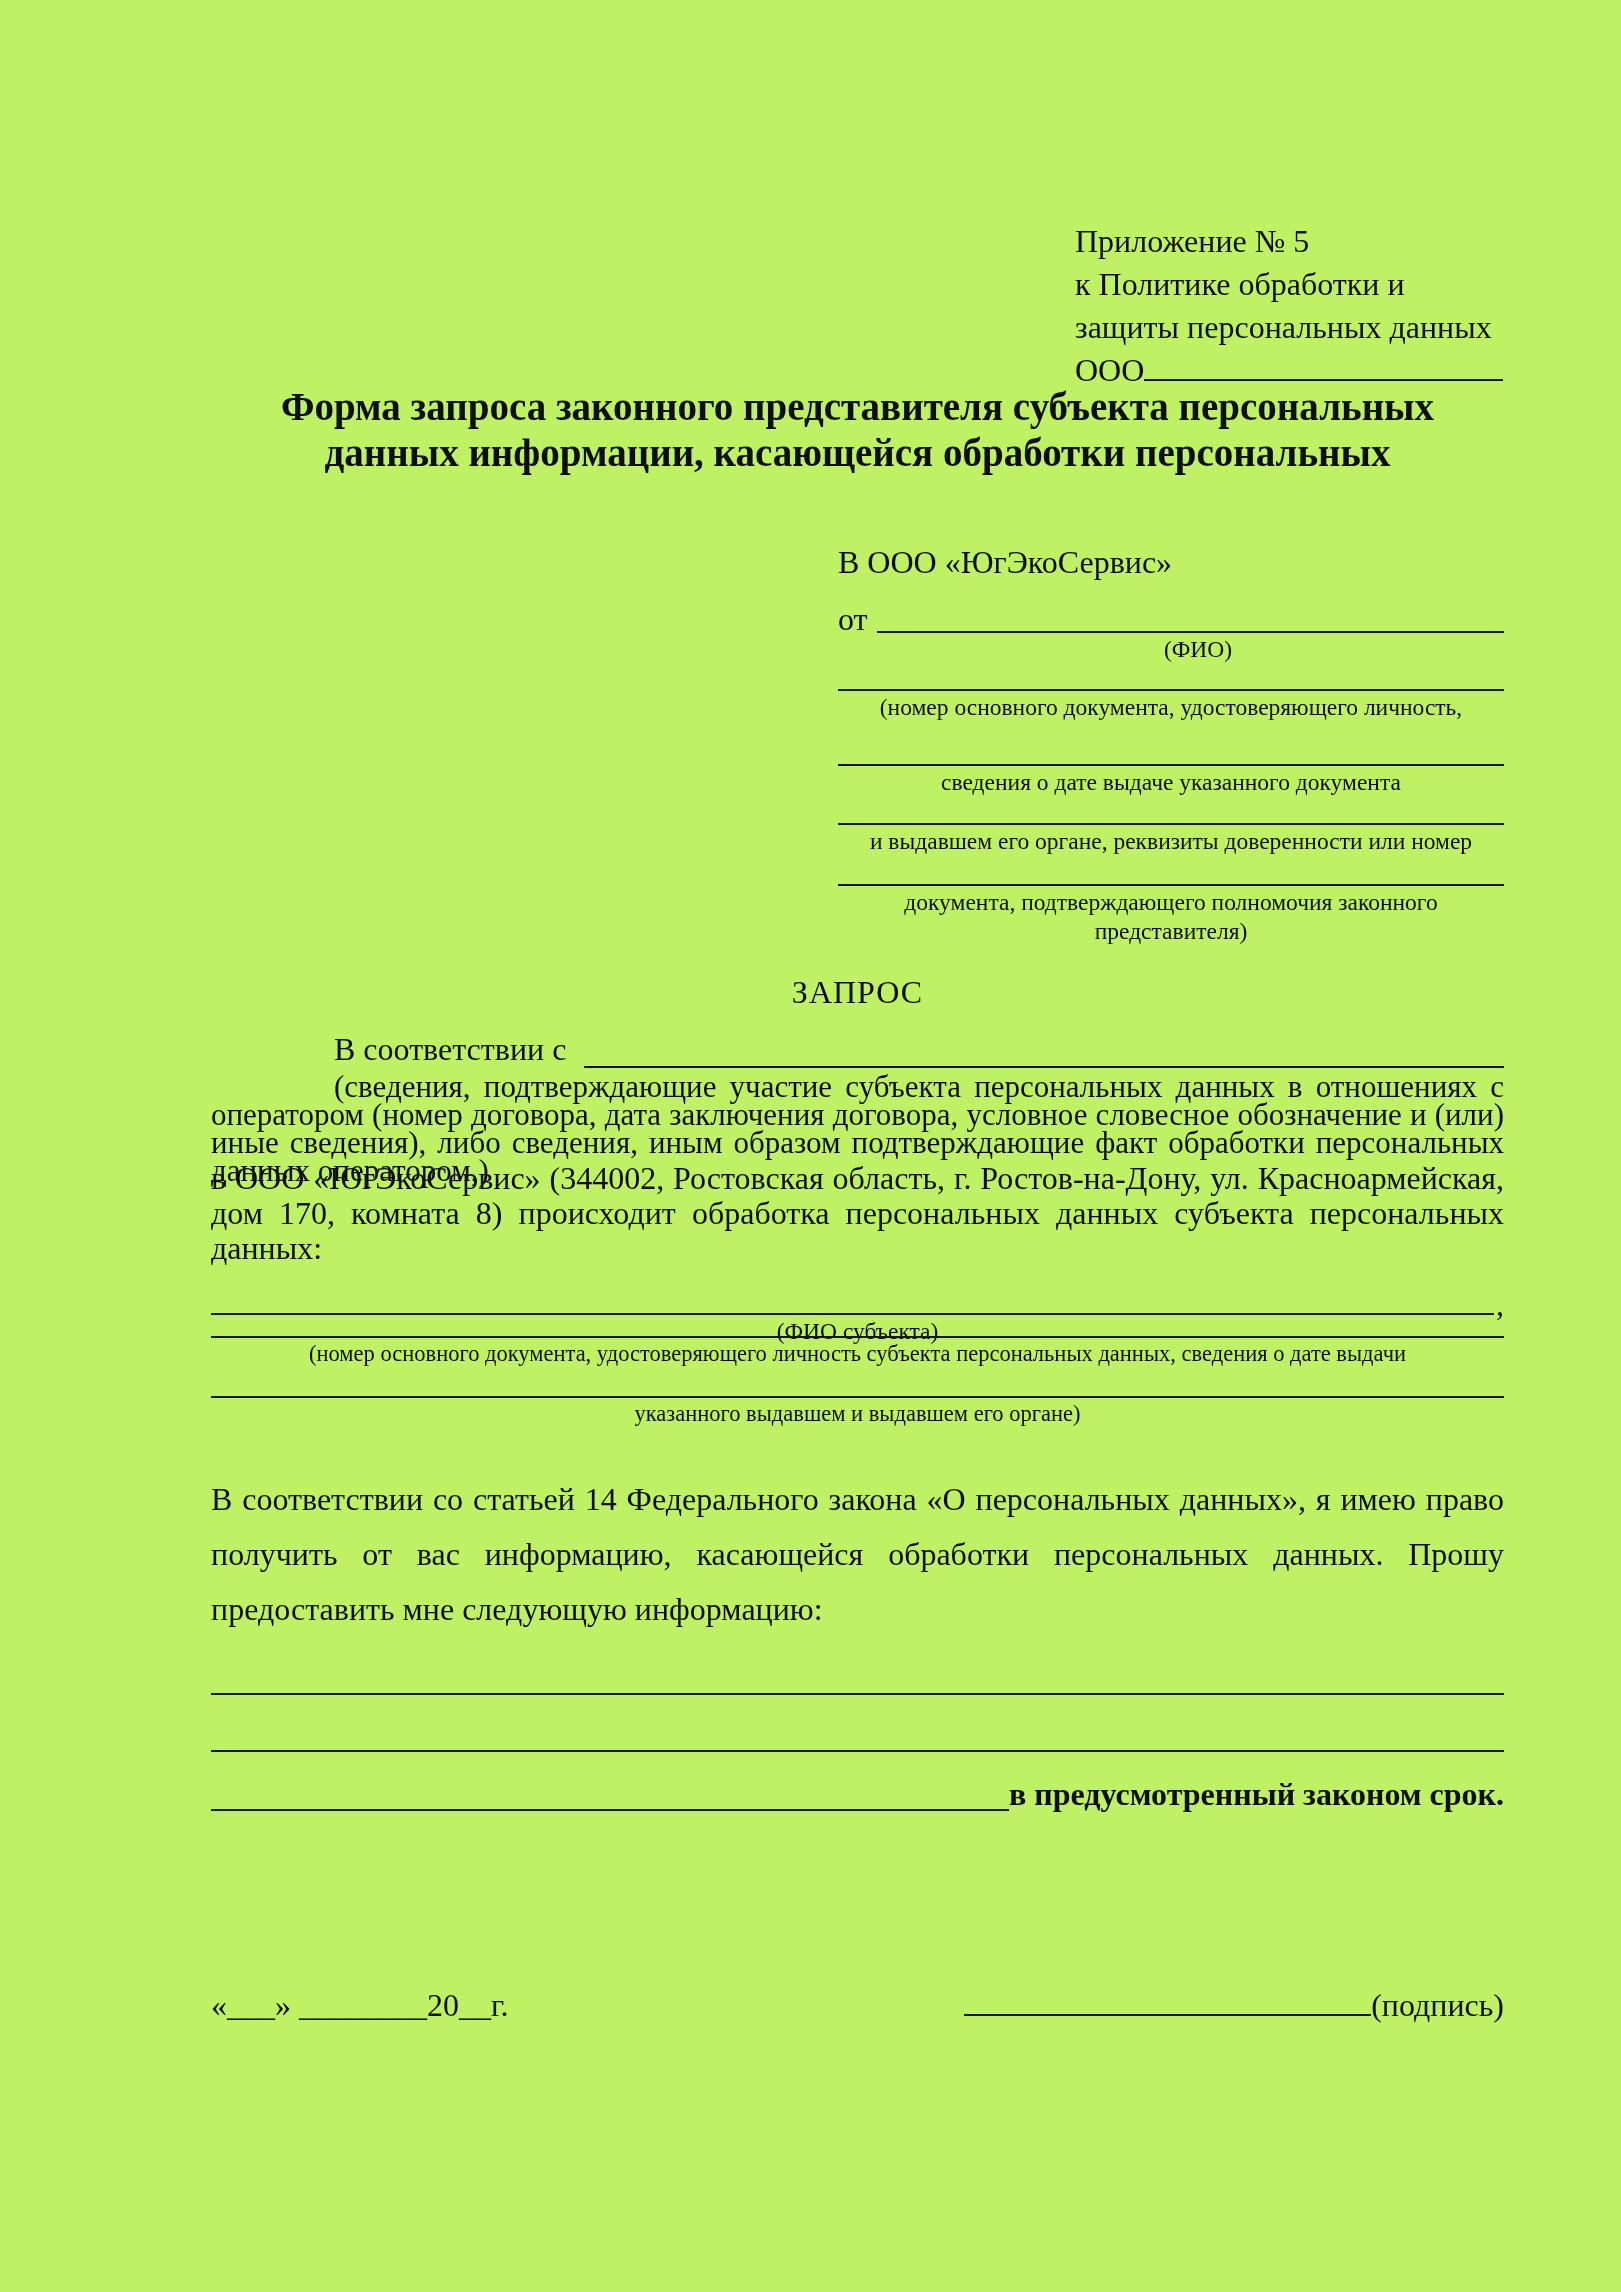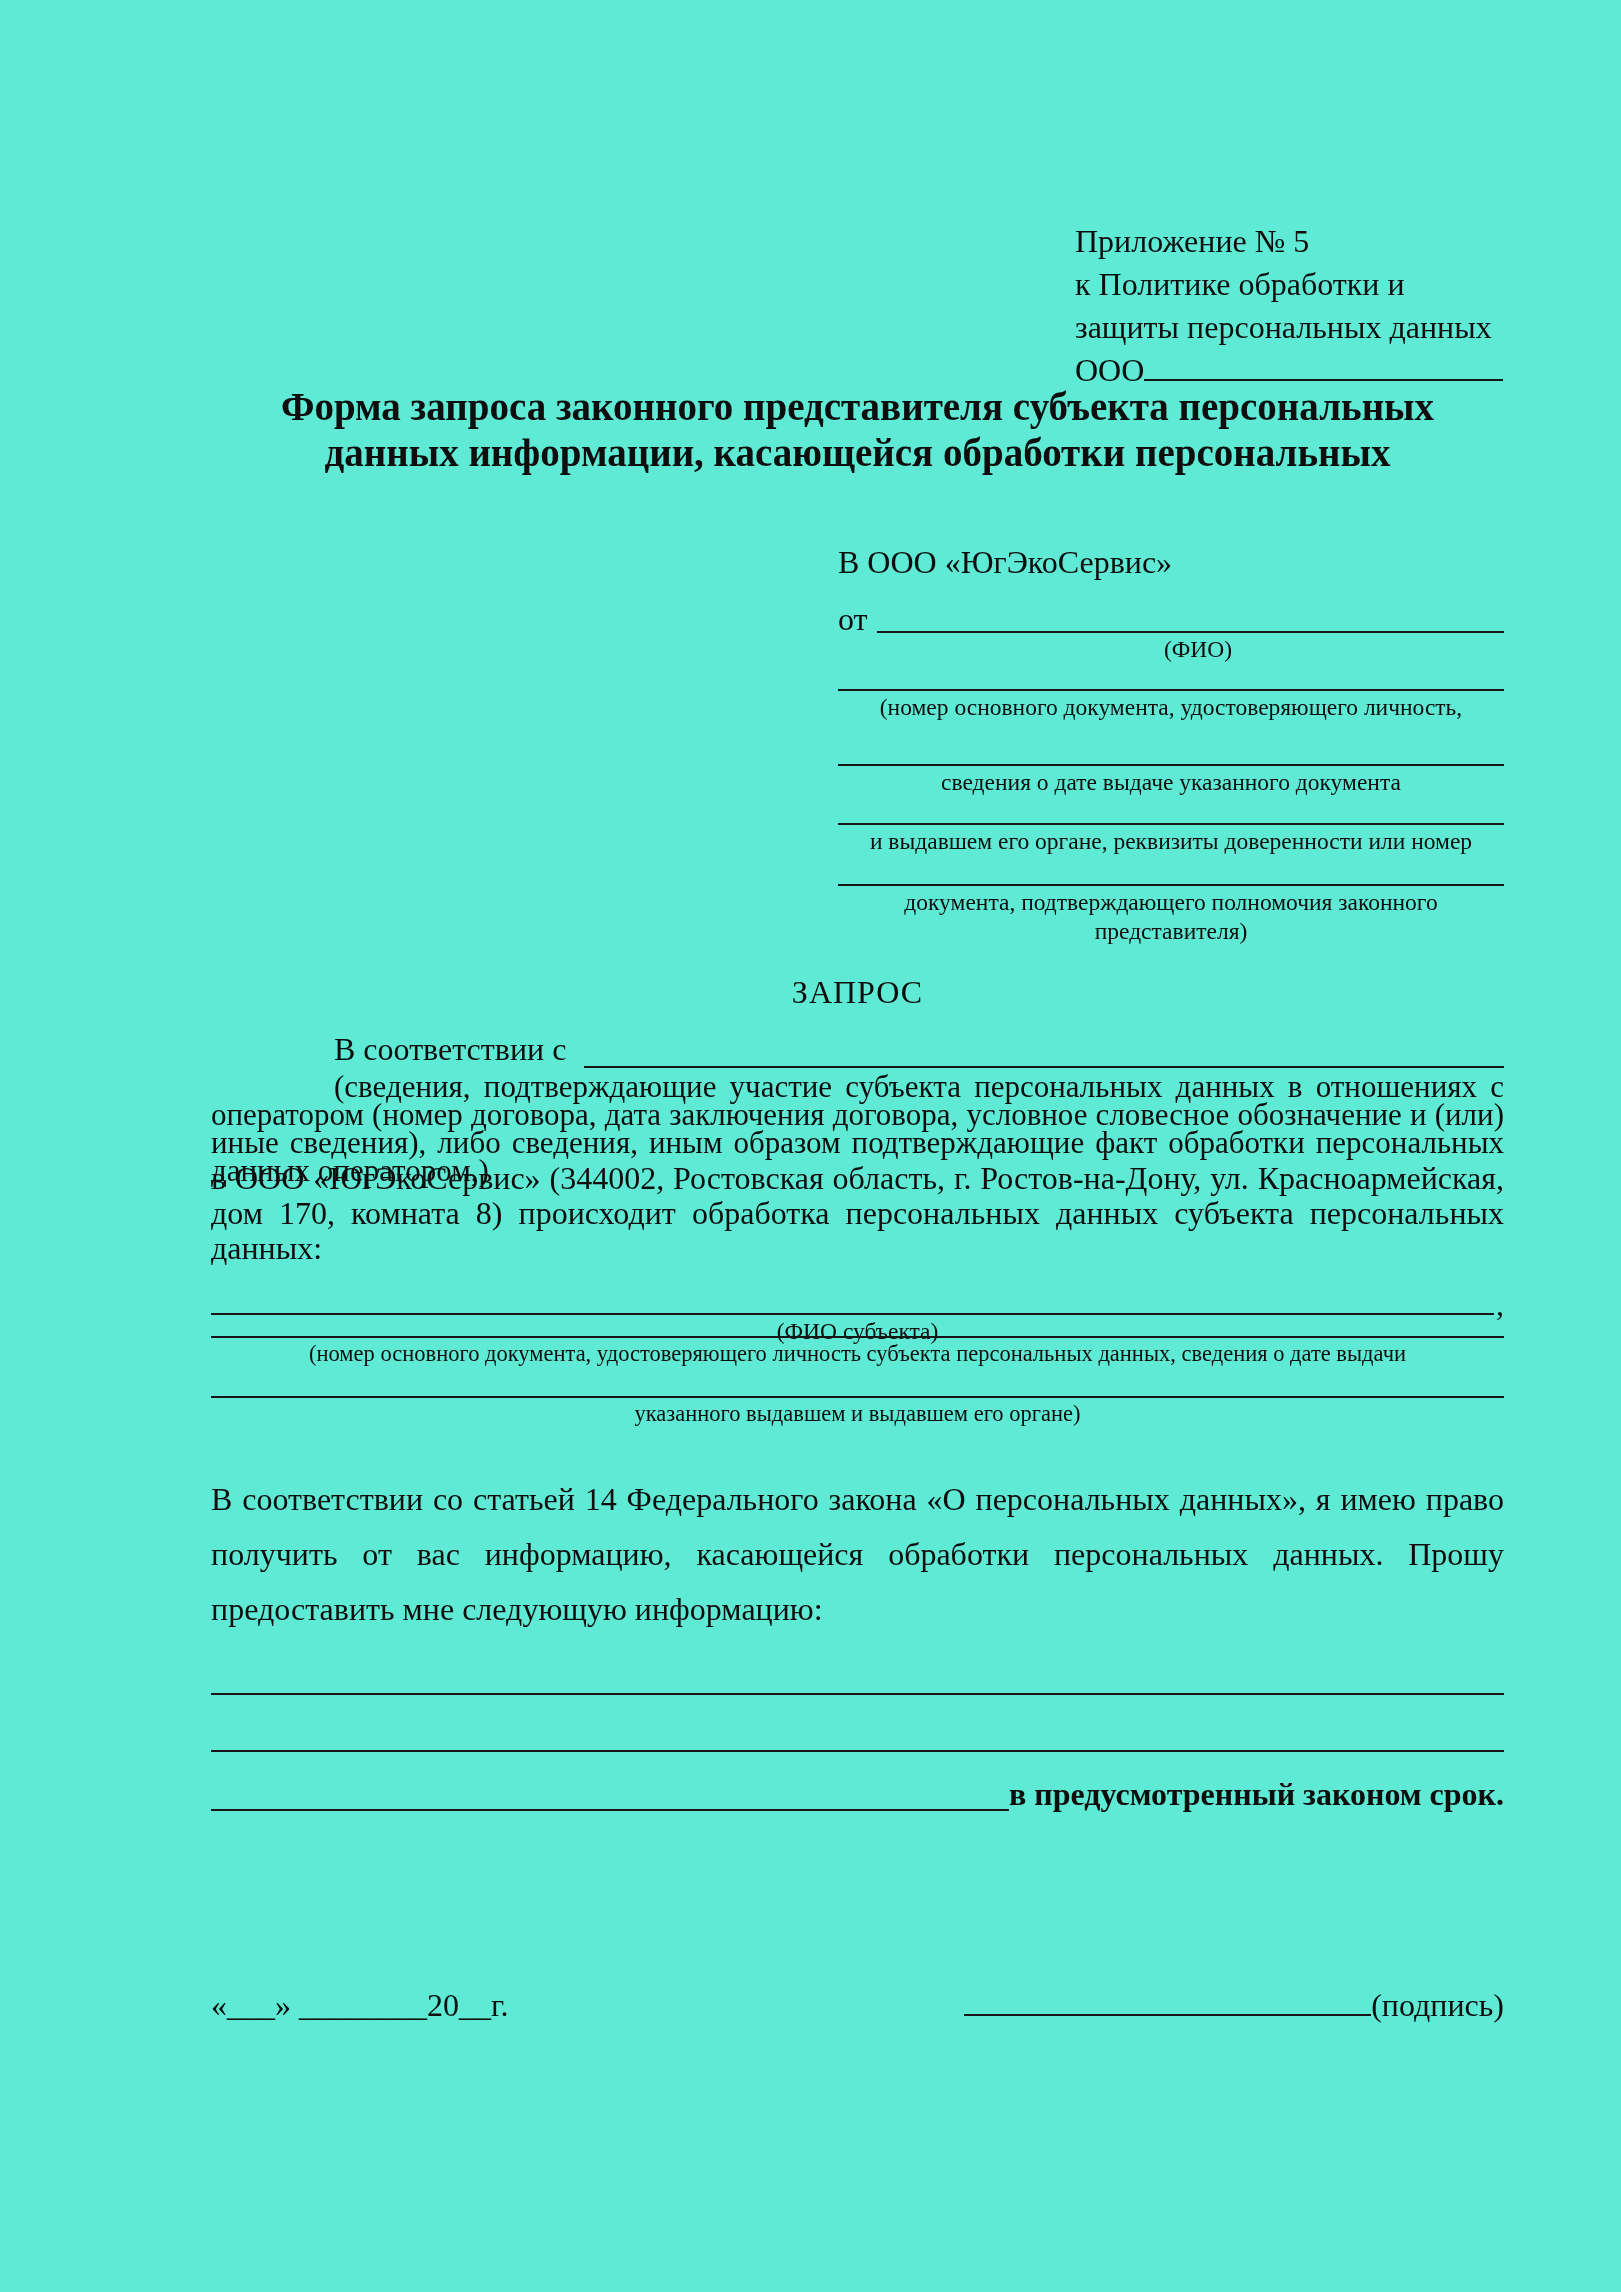--- a/index.html
+++ b/index.html
@@ -1,21 +1,21 @@
 <!DOCTYPE html>
 <html lang="ru"><head>
 <meta charset="utf-8">
 <style>
   html, body { margin: 0; padding: 0; background: #ffffff; }
   .page {
     position: relative;
     width: 1621px;
     height: 2293px;
     margin: 0 auto;
-    background: #5eead4;
+    background: #bef264;
     color: #0e0e0e;
     font-family: "Liberation Serif", "DejaVu Serif", serif;
     font-size: 32px;
     overflow: hidden;
   }
   .abs { position: absolute; left: 211px; width: 1293px; }
 
   
   .hdr { left: 1075px; width: 428px; top: 220px; line-height: 43px; }
   .hdr-row { white-space: nowrap; }

